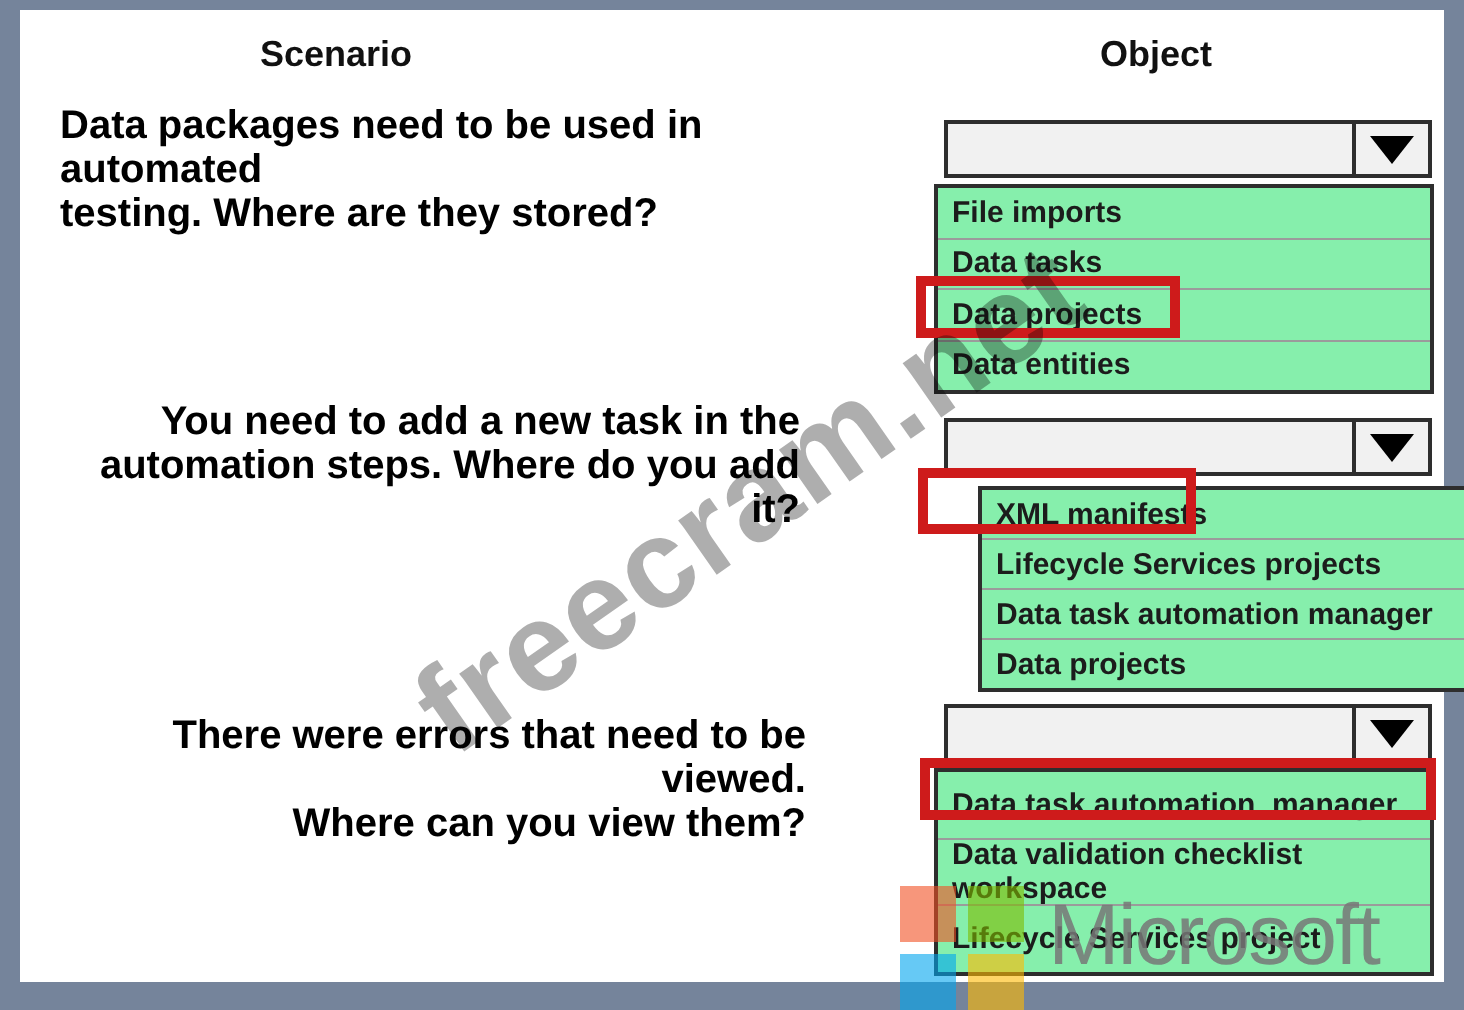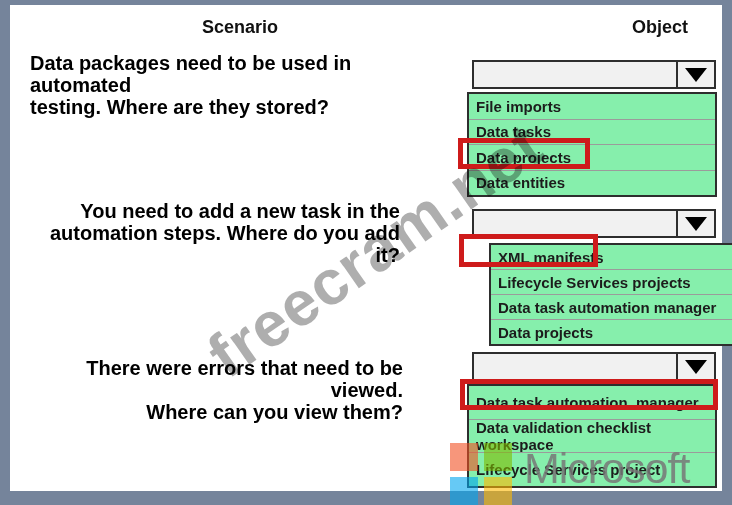--- a/index.html
+++ b/index.html
@@ -13,21 +13,21 @@
   }
   .canvas {
     position: absolute;
     left: 10px; top: 5px;
     width: 712px; height: 486px;
     background: #ffffff;
   }
   .col-header {
     position: absolute;
     width: 220px;
-    text-align: right;
+    text-align: center;
     font-size: 18px;
     font-weight: bold;
     color: #111111;
   }
   #hdr-scenario { left: 58px; top: 17px; }
   #hdr-object  { left: 468px; top: 17px; }
 
   .scenario {
     position: absolute;
     width: 370px;

